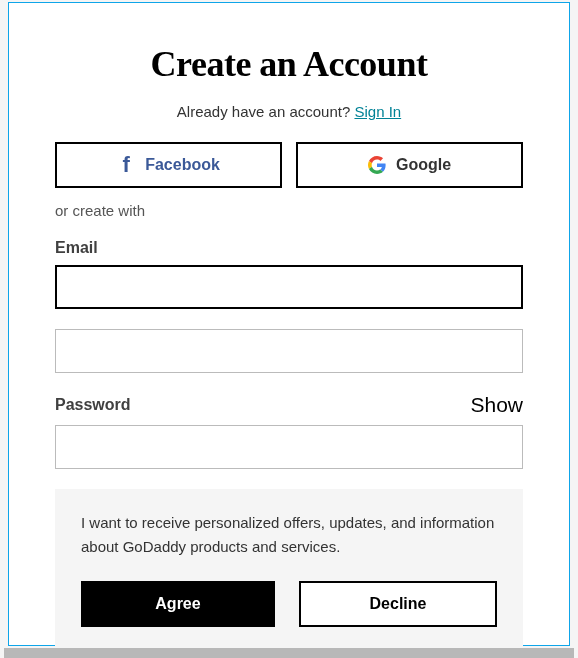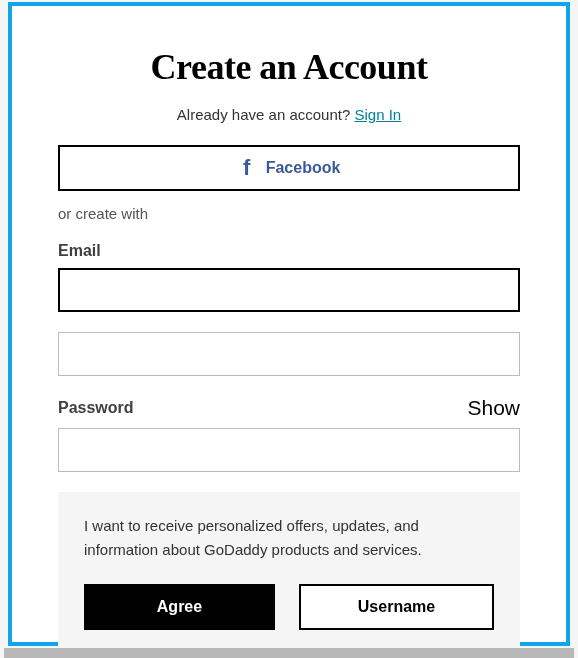--- a/index.html
+++ b/index.html
@@ -9,21 +9,21 @@
     }
     body {
       font-family: -apple-system, BlinkMacSystemFont, "Segoe UI", Arial, sans-serif;
       background: #f5f5f5;
       width: 578px;
       height: 658px;
       overflow: hidden;
     }
     .card {
       background: #fff;
-      border: 4px solid #0ea5e9;
+      border: 1px solid #0ea5e9;
       margin: 2px 8px 0 8px;
       padding: 40px 46px 30px 46px;
       height: 644px;
     }
     .title {
       font-family: Georgia, "Times New Roman", serif;
       font-weight: 900;
       font-size: 36px;
       text-align: center;
       color: #000;
@@ -167,20 +167,31 @@
 
   <div class="already-row">
     <span>Already have an account? </span><a class="signin-link">Sign In</a>
   </div>
 
   <div class="social-row">
     <button class="social-btn">
       <span class="fb-icon-wrap">f</span>
       <span class="fb-label">Facebook</span>
     </button>
+    <button class="social-btn">
+      <span class="google-icon-wrap">
+        <svg viewBox="0 0 48 48" width="18" height="18">
+          <path fill="#EA4335" d="M24 9.5c3.54 0 6.71 1.22 9.21 3.6l6.85-6.85C35.9 2.38 30.47 0 24 0 14.62 0 6.51 5.38 2.56 13.22l7.98 6.19C12.43 13.72 17.74 9.5 24 9.5z"></path>
+          <path fill="#4285F4" d="M46.98 24.55c0-1.57-.15-3.09-.38-4.55H24v9.02h12.94c-.58 2.96-2.26 5.48-4.78 7.18l7.73 6c4.51-4.18 7.09-10.36 7.09-17.65z"></path>
+          <path fill="#FBBC05" d="M10.53 28.59c-.48-1.45-.76-2.99-.76-4.59s.27-3.14.76-4.59l-7.98-6.19C.92 16.46 0 20.12 0 24c0 3.88.92 7.54 2.56 10.78l7.97-6.19z"></path>
+          <path fill="#34A853" d="M24 48c6.48 0 11.93-2.13 15.89-5.81l-7.73-6c-2.15 1.45-4.92 2.3-8.16 2.3-6.26 0-11.57-4.22-13.47-9.91l-7.98 6.19C6.51 42.62 14.62 48 24 48z"></path>
+        </svg>
+      </span>
+      <span>Google</span>
+    </button>
   </div>
 
   <div class="or-text">or create with</div>
 
   <div class="field-block">
     <div class="field-label-row">
       <label class="field-label">Email</label>
     </div>
     <input type="text" class="text-input focused" autofocus="" value="" style="">
   </div>
@@ -194,19 +205,19 @@
       <label class="field-label">Password</label>
       <span class="show-link">Show</span>
     </div>
     <input type="password" class="text-input" value="" style="">
   </div>
 
   <div class="consent-box">
     <p class="consent-text">I want to receive personalized offers, updates, and information about GoDaddy products and services.</p>
     <div class="consent-buttons">
       <button class="agree-btn">Agree</button>
-      <button class="decline-btn">Username</button>
+      <button class="decline-btn">Decline</button>
     </div>
   </div>
 
 </div>
 
 <div class="bottom-bar"></div>
 
 </body></html>

